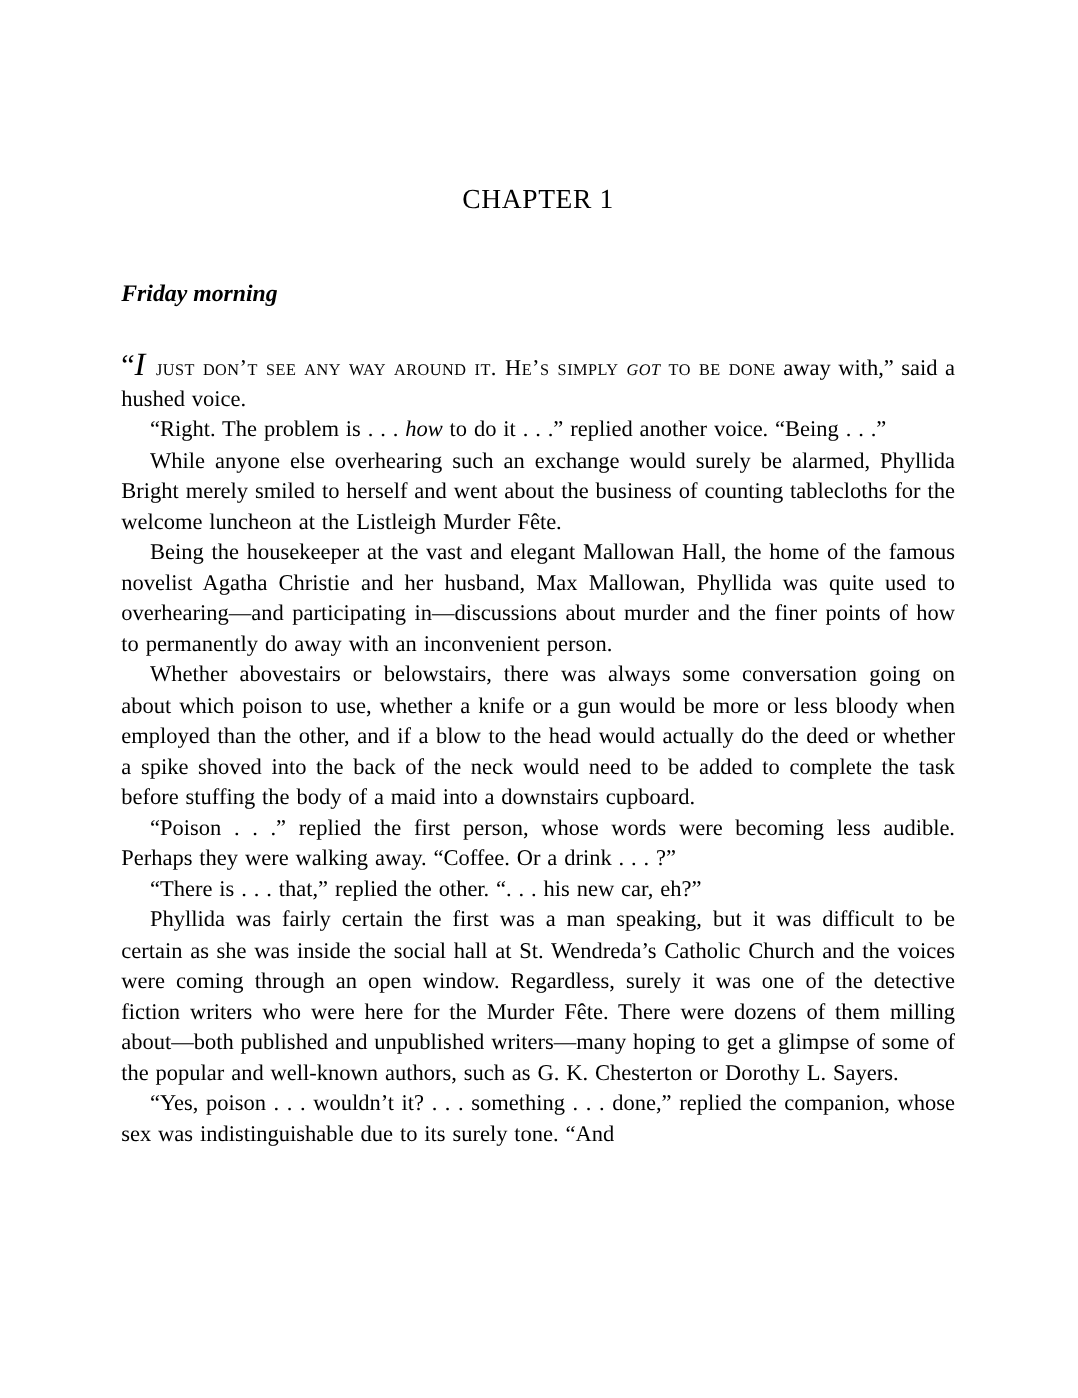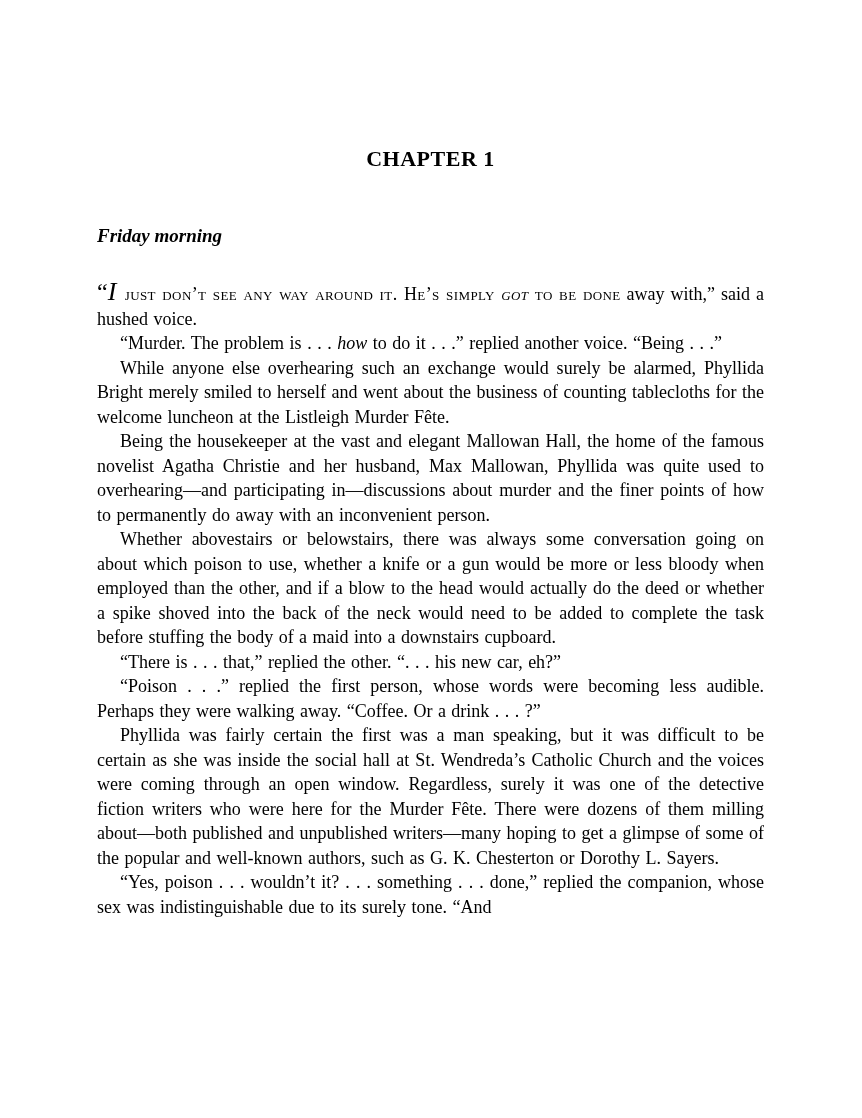--- a/index.html
+++ b/index.html
@@ -17,21 +17,21 @@
   .page {
     box-sizing: border-box;
     width: 862px;
     height: 1118px;
     padding: 146px 98px 0 97px;
   }
   .chapter-title {
     margin: 0;
     font-size: 22px;
     line-height: 26px;
-    font-weight: bold;
+    font-weight: normal;
     text-align: center;
     letter-spacing: 0.5px;
   }
   .section-heading {
     margin: 52px 0 0 0;
     font-size: 19px;
     line-height: 24px;
     font-weight: bold;
     font-style: italic;
   }
@@ -68,22 +68,22 @@
   }
 </style>
 </head>
 <body>
 
 <div class="page">
   <h1 class="chapter-title">CHAPTER 1</h1>
   <h2 class="section-heading">Friday morning</h2>
   <div class="body-text">
       <p class="opener"><span class="run-q">“</span><span class="run-init">I</span><span class="run-sc"> just don’t see any way around it. He’s simply </span><span class="run-sc run-i">got</span><span class="run-sc"> to be done</span><span> away with,” said a hushed voice.</span></p>
-      <p class=""><span>“Murder. The problem is . . . </span><span class="run-i">how</span><span> to do it . . .” replied another voice. “Being . . .”</span></p>
+      <p class=""><span>“Right. The problem is . . . </span><span class="run-i">how</span><span> to do it . . .” replied another voice. “Being . . .”</span></p>
       <p class=""><span>While anyone else overhearing such an exchange would surely be alarmed, Phyllida Bright merely smiled to herself and went about the business of counting tablecloths for the welcome luncheon at the Listleigh Murder Fête.</span></p>
       <p class=""><span>Being the housekeeper at the vast and elegant Mallowan Hall, the home of the famous novelist Agatha Christie and her husband, Max Mallowan, Phyllida was quite used to overhearing—and participating in—discussions about murder and the finer points of how to permanently do away with an inconvenient person.</span></p>
       <p class=""><span>Whether abovestairs or belowstairs, there was always some conversation going on about which poison to use, whether a knife or a gun would be more or less bloody when employed than the other, and if a blow to the head would actually do the deed or whether a spike shoved into the back of the neck would need to be added to complete the task before stuffing the body of a maid into a downstairs cupboard.</span></p>
+      <p class=""><span>“Poison . . .” replied the first person, whose words were becoming less audible. Perhaps they were walking away. “Coffee. Or a drink . . . ?”</span></p>
       <p class=""><span>“There is . . . that,” replied the other. “. . . his new car, eh?”</span></p>
-      <p class=""><span>“Poison . . .” replied the first person, whose words were becoming less audible. Perhaps they were walking away. “Coffee. Or a drink . . . ?”</span></p>
       <p class=""><span>Phyllida was fairly certain the first was a man speaking, but it was difficult to be certain as she was inside the social hall at St. Wendreda’s Catholic Church and the voices were coming through an open window. Regardless, surely it was one of the detective fiction writers who were here for the Murder Fête. There were dozens of them milling about—both published and unpublished writers—many hoping to get a glimpse of some of the popular and well-known authors, such as G. K. Chesterton or Dorothy L. Sayers.</span></p>
       <p class=""><span>“Yes, poison . . . wouldn’t it? . . . something . . . done,” replied the companion, whose sex was indistinguishable due to its surely tone. “And</span></p>
     </div>
 </div>
 
 </body></html>

